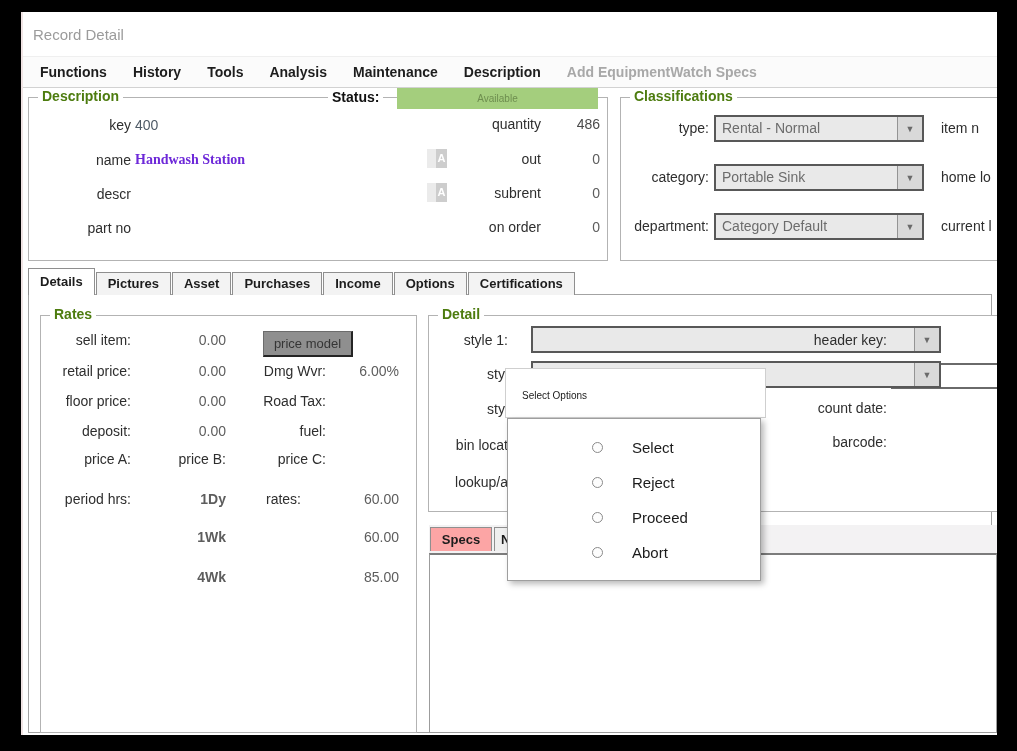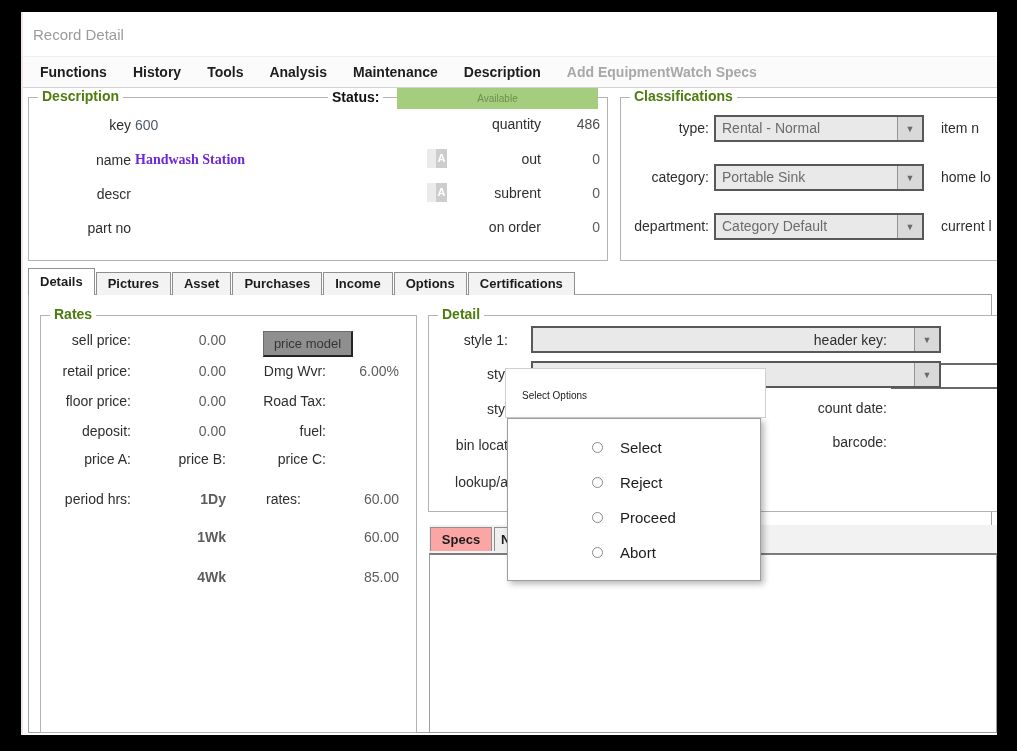--- a/index.html
+++ b/index.html
@@ -51,21 +51,21 @@
             border-top:2px solid #7c7c7c;border-left:1px solid #9c9c9c;border-right:1px solid #9c9c9c;
             border-bottom:1px solid #9c9c9c;box-sizing:border-box;z-index:1;}
   .dlg-title{position:absolute;left:482px;top:356px;width:261px;height:50px;background:#fff;
              border:1px solid #cfcfcf;z-index:30;box-sizing:border-box;}
   .dlg-title span{position:absolute;left:16px;top:21px;font-size:10px;color:#1a1a1a;}
   .dlg-body{position:absolute;left:484px;top:406px;width:254px;height:163px;background:#fff;
             border:1px solid #9e9e9e;z-index:31;box-shadow:3px 3px 6px rgba(0,0,0,0.28);box-sizing:border-box;}
   .ropt{position:absolute;left:0;width:100%;height:20px;}
   .radio{position:absolute;left:84px;top:4px;width:11px;height:11px;border:1px solid #8a8a8a;
          border-radius:50%;background:#fdfdfd;box-sizing:border-box;}
-  .rlab{position:absolute;left:112px;top:1px;font-size:15px;color:#1b1b1b;}
+  .rlab{position:absolute;left:124px;top:1px;font-size:15px;color:#1b1b1b;}
 </style>
 </head>
 <body>
 
 <div id="page">
   <div id="edge"></div>
   <div id="win">
 
     <div class="title">Record Detail</div>
 
@@ -76,21 +76,21 @@
       <span class="mitem">Analysis</span>
       <span class="mitem">Maintenance</span>
       <span class="mitem">Description</span>
       <span class="mitem dis">Add EquipmentWatch Specs</span>
     </div>
 
     <div class="grp" style="left:5px;top:85px;width:578px;height:162px;">
       <span class="legend">Description</span>
       <div class="abs" style="top:19px;left:0;width:100%;height:20px;">
         <span class="abs lab r" style="left:0;width:102px;">key</span>
-        <span class="abs val" style="left:106px;color:#4e5a66;">600</span>
+        <span class="abs val" style="left:106px;color:#4e5a66;">400</span>
       </div>
       <div class="abs" style="top:54px;left:0;width:100%;height:20px;">
         <span class="abs lab r" style="left:0;width:102px;">name</span>
         <span class="abs val" style="left:106px;font-weight:600;color:#6d28d9;font-family:Liberation Serif, serif;">Handwash Station</span>
       </div>
       <div class="abs" style="top:122px;left:0;width:100%;height:20px;">
         <span class="abs lab r" style="left:0;width:102px;">part no</span>
         <span class="abs val" style="left:106px;"></span>
       </div>
       <div class="abs" style="top:88px;left:0;width:100%;height:20px;">
@@ -147,21 +147,21 @@
       <span class="tab">Income</span>
       <span class="tab">Options</span>
       <span class="tab">Certifications</span>
     </div>
 
     <div class="panel"></div>
 
     <div class="grp" style="left:17px;top:303px;width:375px;height:416px;">
       <span class="legend">Rates</span>
       <div class="abs" style="top:16px;width:100%;height:20px;">
-        <span class="abs lab r" style="left:0;width:90px;">sell price:</span>
+        <span class="abs lab r" style="left:0;width:90px;">sell item:</span>
         <span class="abs val r" style="left:95px;width:90px;">0.00</span>
       </div>
       <div class="btn3d" style="left:222px;top:15px;width:90px;height:26px;">price model</div>
       <div class="abs" style="top:47px;width:100%;height:20px;">
         <span class="abs lab r" style="left:0;width:90px;">retail price:</span>
         <span class="abs val r" style="left:95px;width:90px;">0.00</span>
         <span class="abs lab r" style="left:185px;width:100px;">Dmg Wvr:</span>
         <span class="abs val r" style="left:288px;width:70px;">6.00%</span>
       </div>
       <div class="abs" style="top:77px;width:100%;height:20px;">

